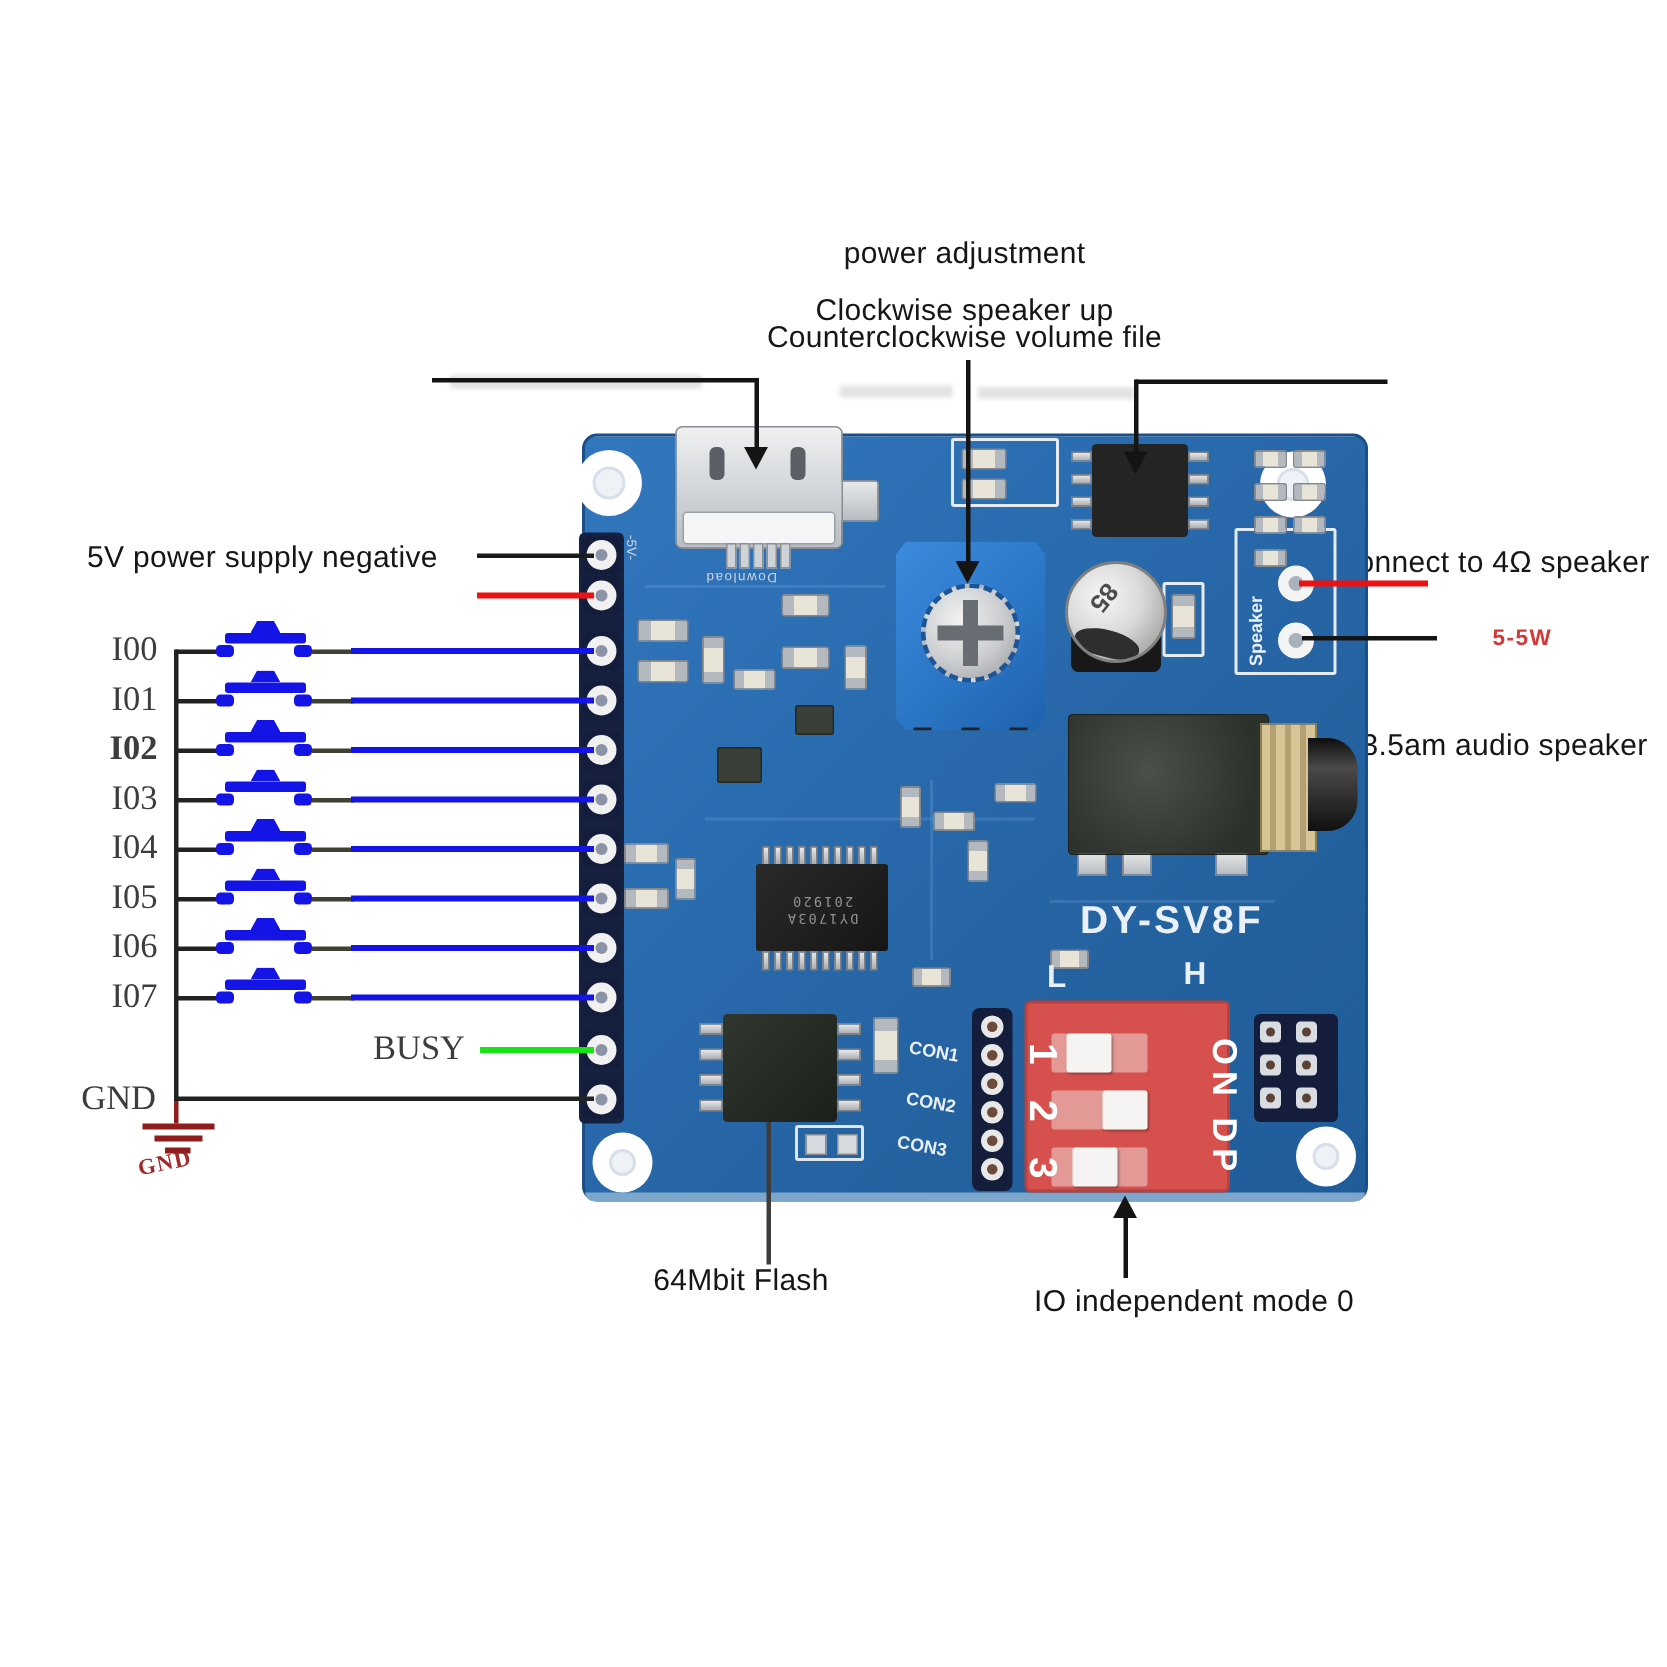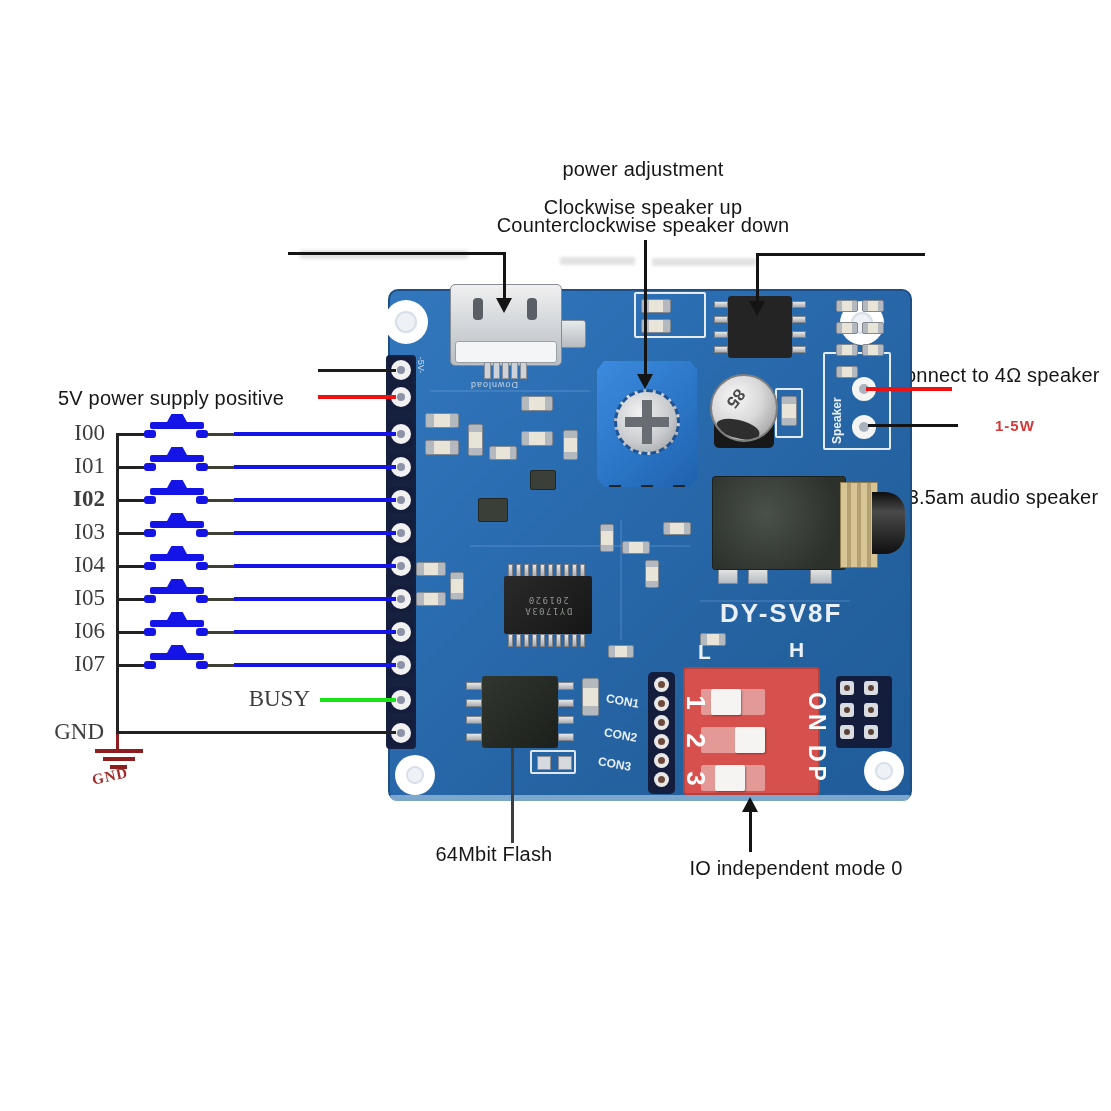--- a/index.html
+++ b/index.html
@@ -362,21 +362,21 @@
 
   <div class="vline" style="left:749px;top:810px;width:3px;height:42px;"></div>
   <div class="arrow-up" style="left:742px;top:797px;"></div>
 
   <div class="smudge" style="left:300px;top:250px;width:168px;height:9px;"></div>
   <div class="smudge" style="left:560px;top:257px;width:75px;height:8px;"></div>
   <div class="smudge" style="left:652px;top:258px;width:104px;height:8px;"></div>
 
   <div class="ann center" style="left:643px;top:158px;">power adjustment</div>
   <div class="ann center" style="left:643px;top:196px;">Clockwise speaker up</div>
-  <div class="ann center" style="left:643px;top:214px;">Counterclockwise speaker down</div>
+  <div class="ann center" style="left:643px;top:214px;">Counterclockwise volume file</div>
   <div class="ann center" style="left:995px;top:364px;">Connect to 4Ω speaker</div>
-  <div class="ann" style="left:995px;top:417px;font-size:15px;font-weight:bold;color:#d23a3a;letter-spacing:1px;">1-5W</div>
+  <div class="ann" style="left:995px;top:417px;font-size:15px;font-weight:bold;color:#d23a3a;letter-spacing:1px;">5-5W</div>
   <div class="ann center" style="left:1003px;top:486px;">3.5am audio speaker</div>
-  <div class="ann" style="left:58px;top:387px;">5V power supply positive</div>
+  <div class="ann" style="left:58px;top:361px;">5V power supply negative</div>
   <div class="ann center" style="left:494px;top:843px;">64Mbit Flash</div>
   <div class="ann center" style="left:796px;top:857px;">IO independent mode 0</div>
 
 </div>
 
 </body></html>

